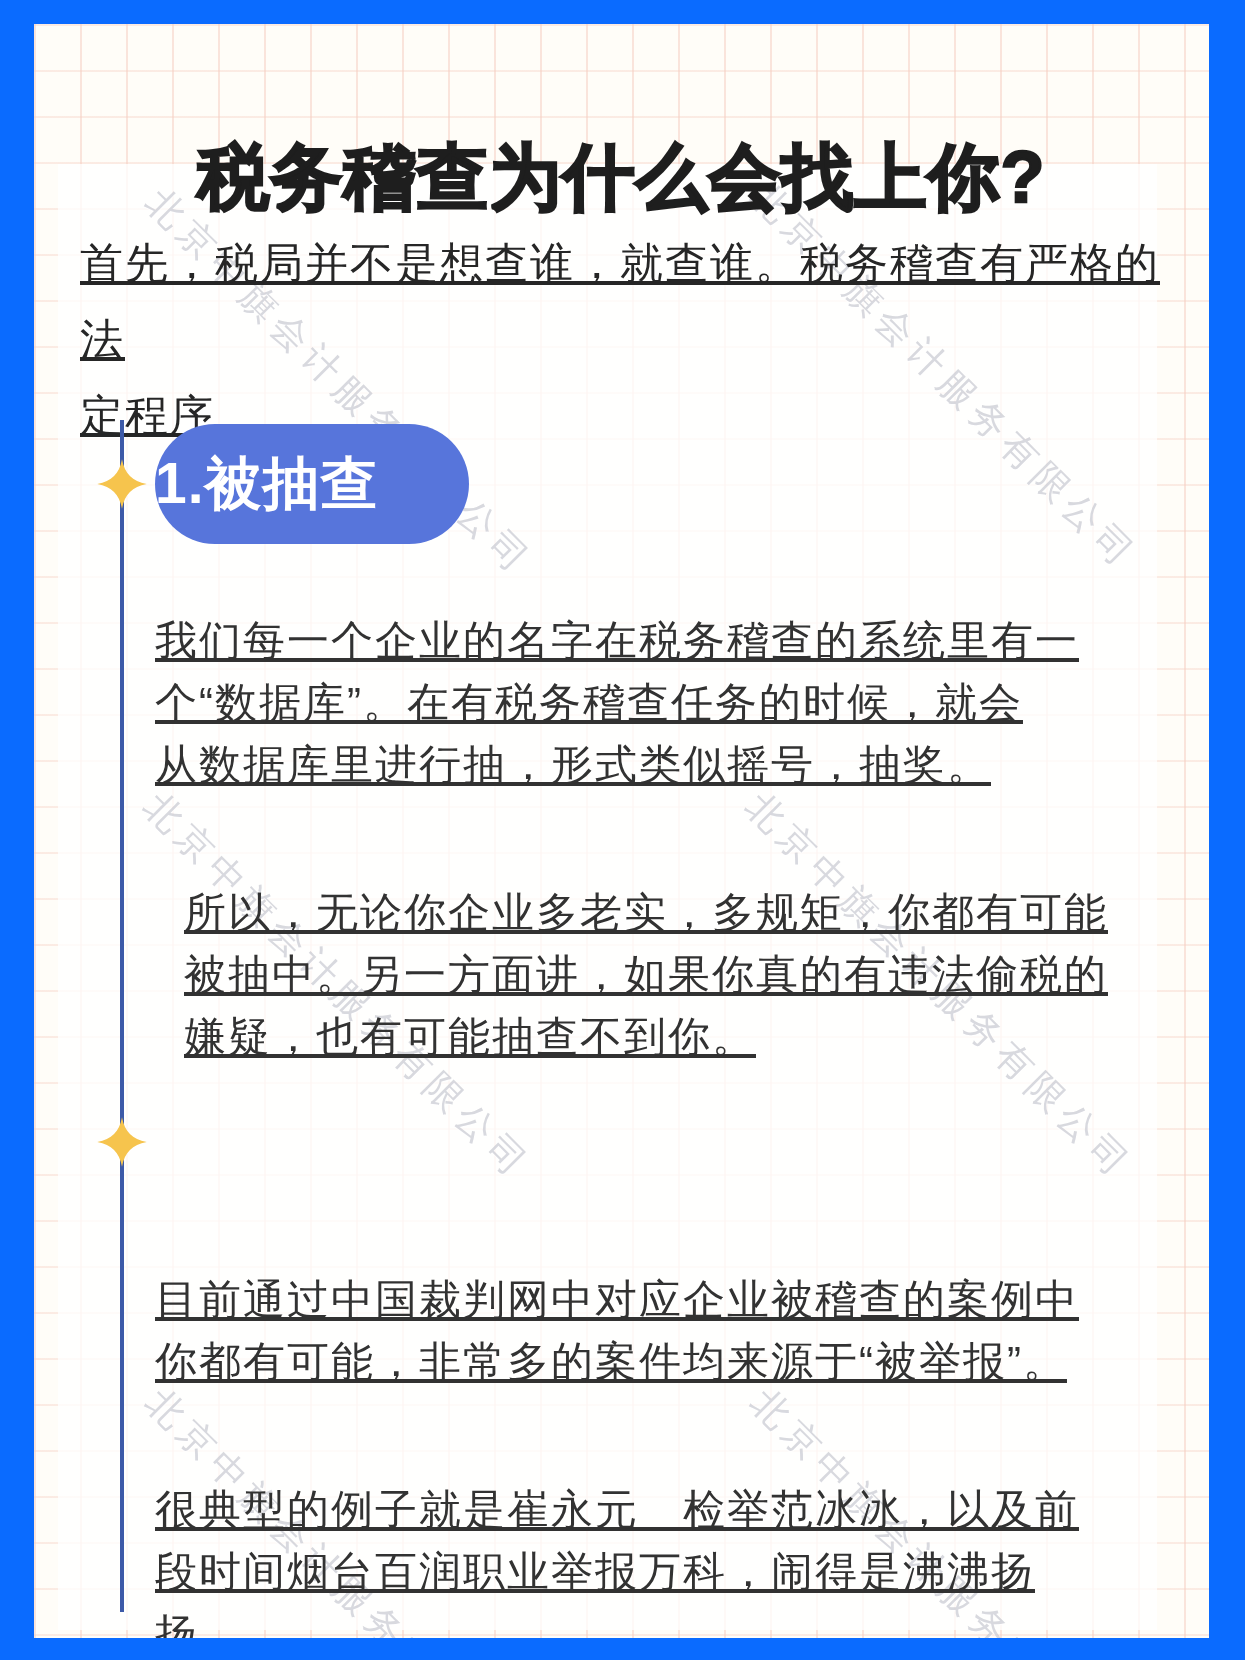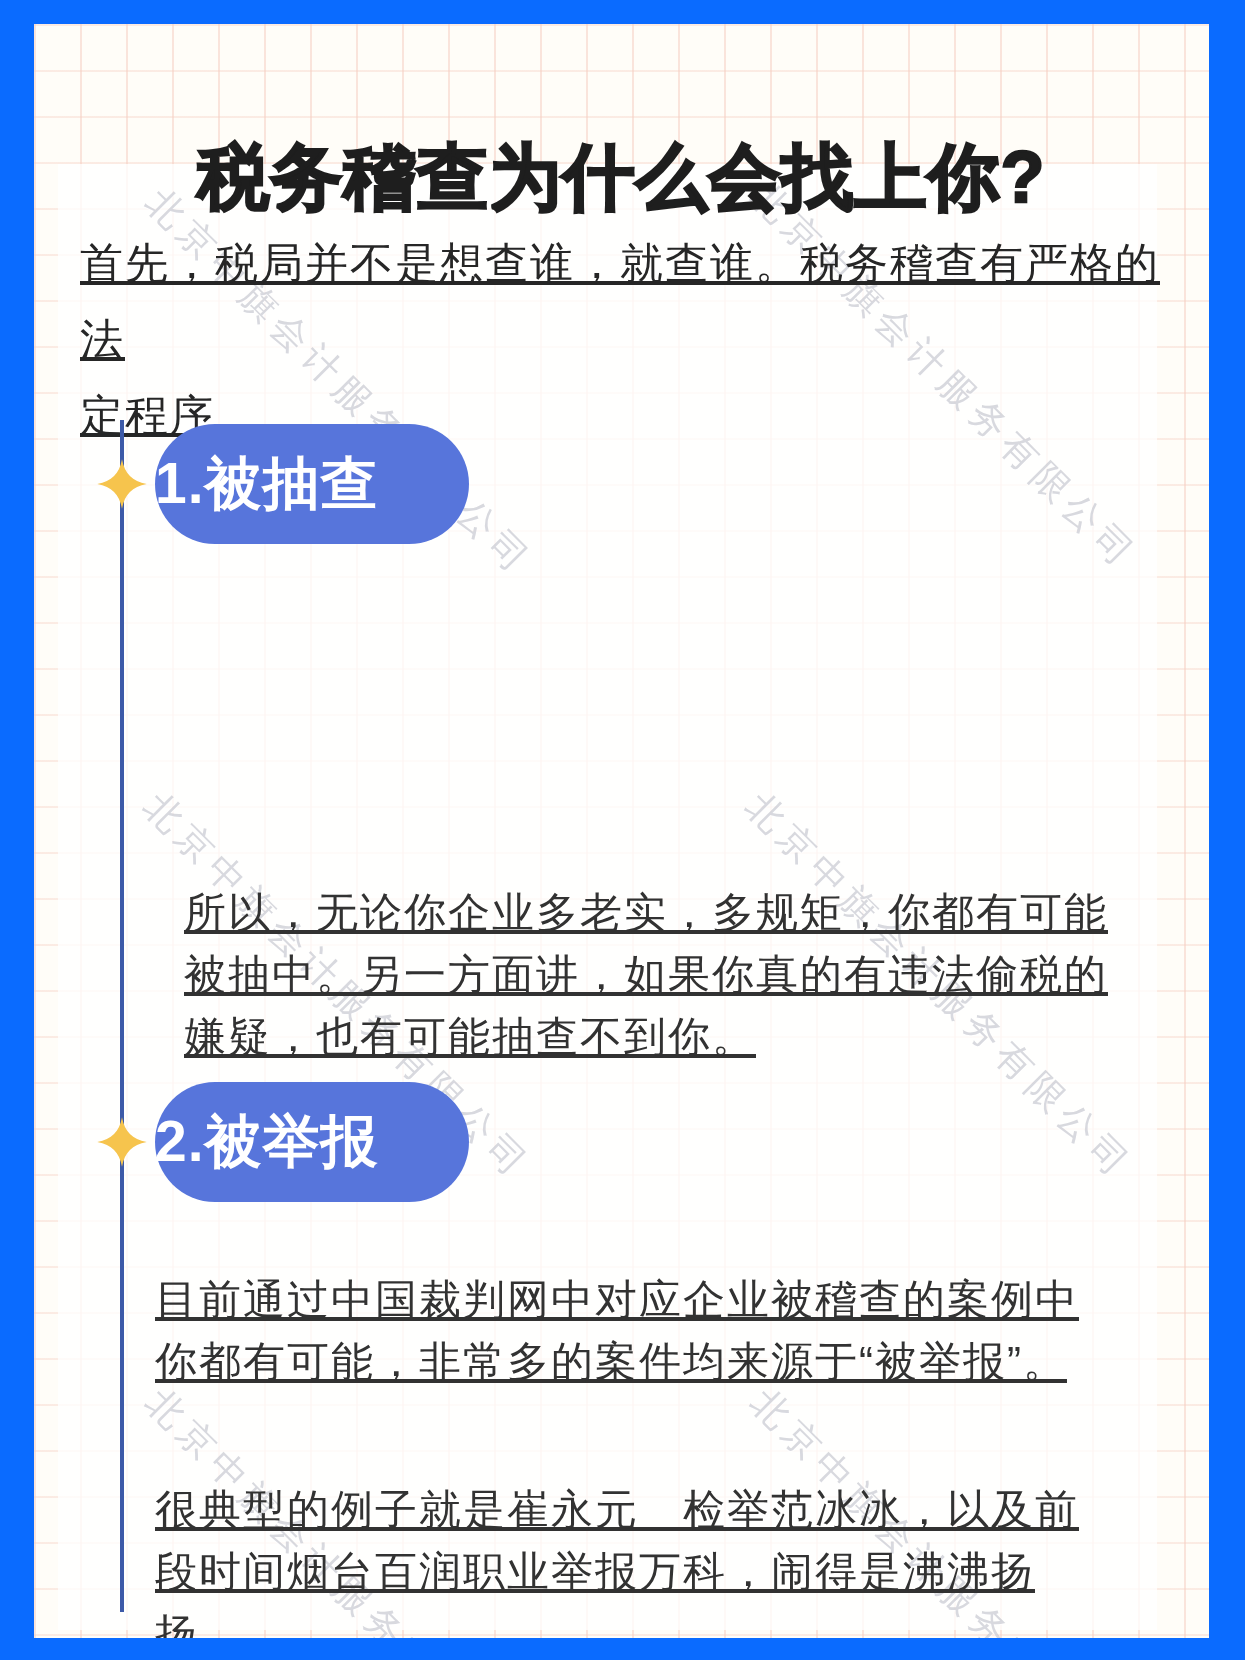--- a/index.html
+++ b/index.html
@@ -111,27 +111,27 @@
     <svg class="sparkle sparkle-1" viewBox="0 0 48 48">
       <path d="M24 2 C26.5 15 33 21.5 46 24 C33 26.5 26.5 33 24 46 C21.5 33 15 26.5 2 24 C15 21.5 21.5 15 24 2 Z" fill="#f6c44d"></path>
     </svg>
     <svg class="sparkle sparkle-2" viewBox="0 0 48 48">
       <path d="M24 2 C26.5 15 33 21.5 46 24 C33 26.5 26.5 33 24 46 C21.5 33 15 26.5 2 24 C15 21.5 21.5 15 24 2 Z" fill="#f6c44d"></path>
     </svg>
 
     <div class="pill pill-1">
       <span>1.被抽查</span>
     </div>
+    <p class="para body-block block-a">我们每一个企业的名字在税务稽查的系统里有一
+个“数据库”。在有税务稽查任务的时候，就会
+从数据库里进行抽，形式类似摇号，抽奖。</p>
     <p class="para body-block block-b">所以，无论你企业多老实，多规矩，你都有可能
 被抽中。另一方面讲，如果你真的有违法偷税的
 嫌疑，也有可能抽查不到你。</p>
 
-    <div class="pill pill-2">
-      <span>2.被举报</span>
-    </div>
     <p class="para body-block block-c">目前通过中国裁判网中对应企业被稽查的案例中
 你都有可能，非常多的案件均来源于“被举报”。</p>
     <p class="para body-block block-d">很典型的例子就是崔永元　检举范冰冰，以及前
 段时间烟台百润职业举报万科，闹得是沸沸扬
 扬。</p>
 
   </div>
 </div>
 
 </body></html>

